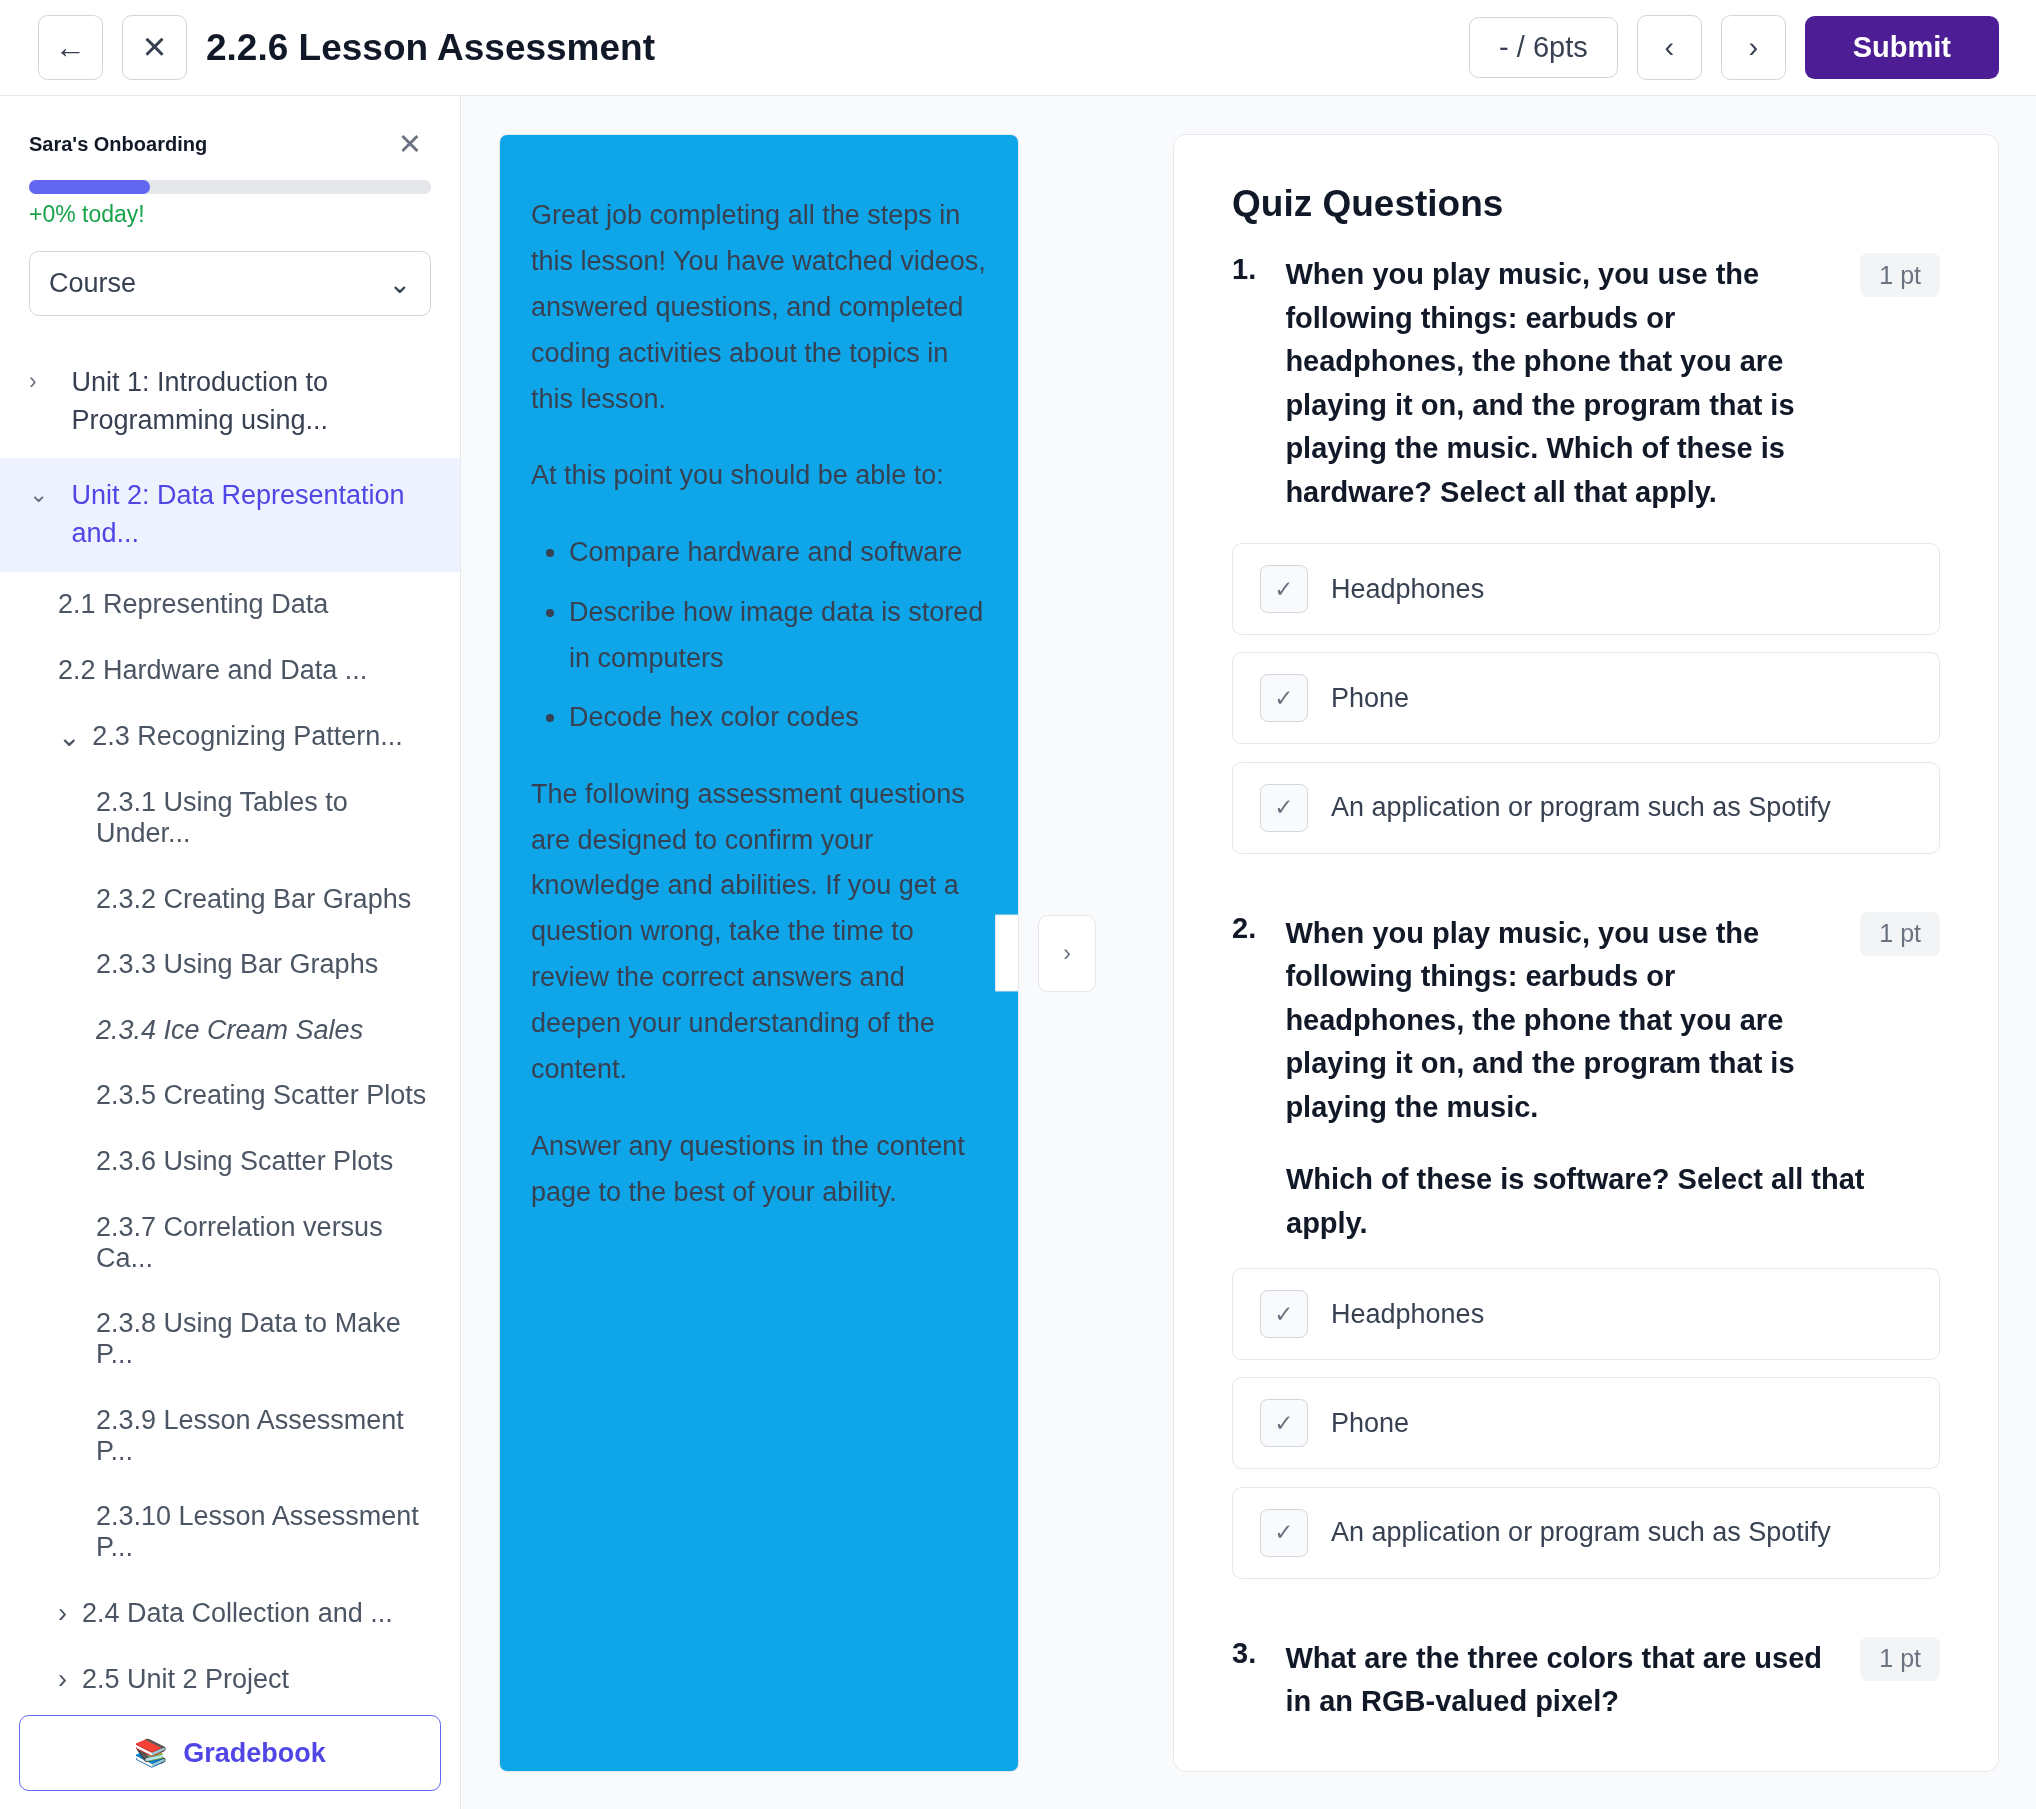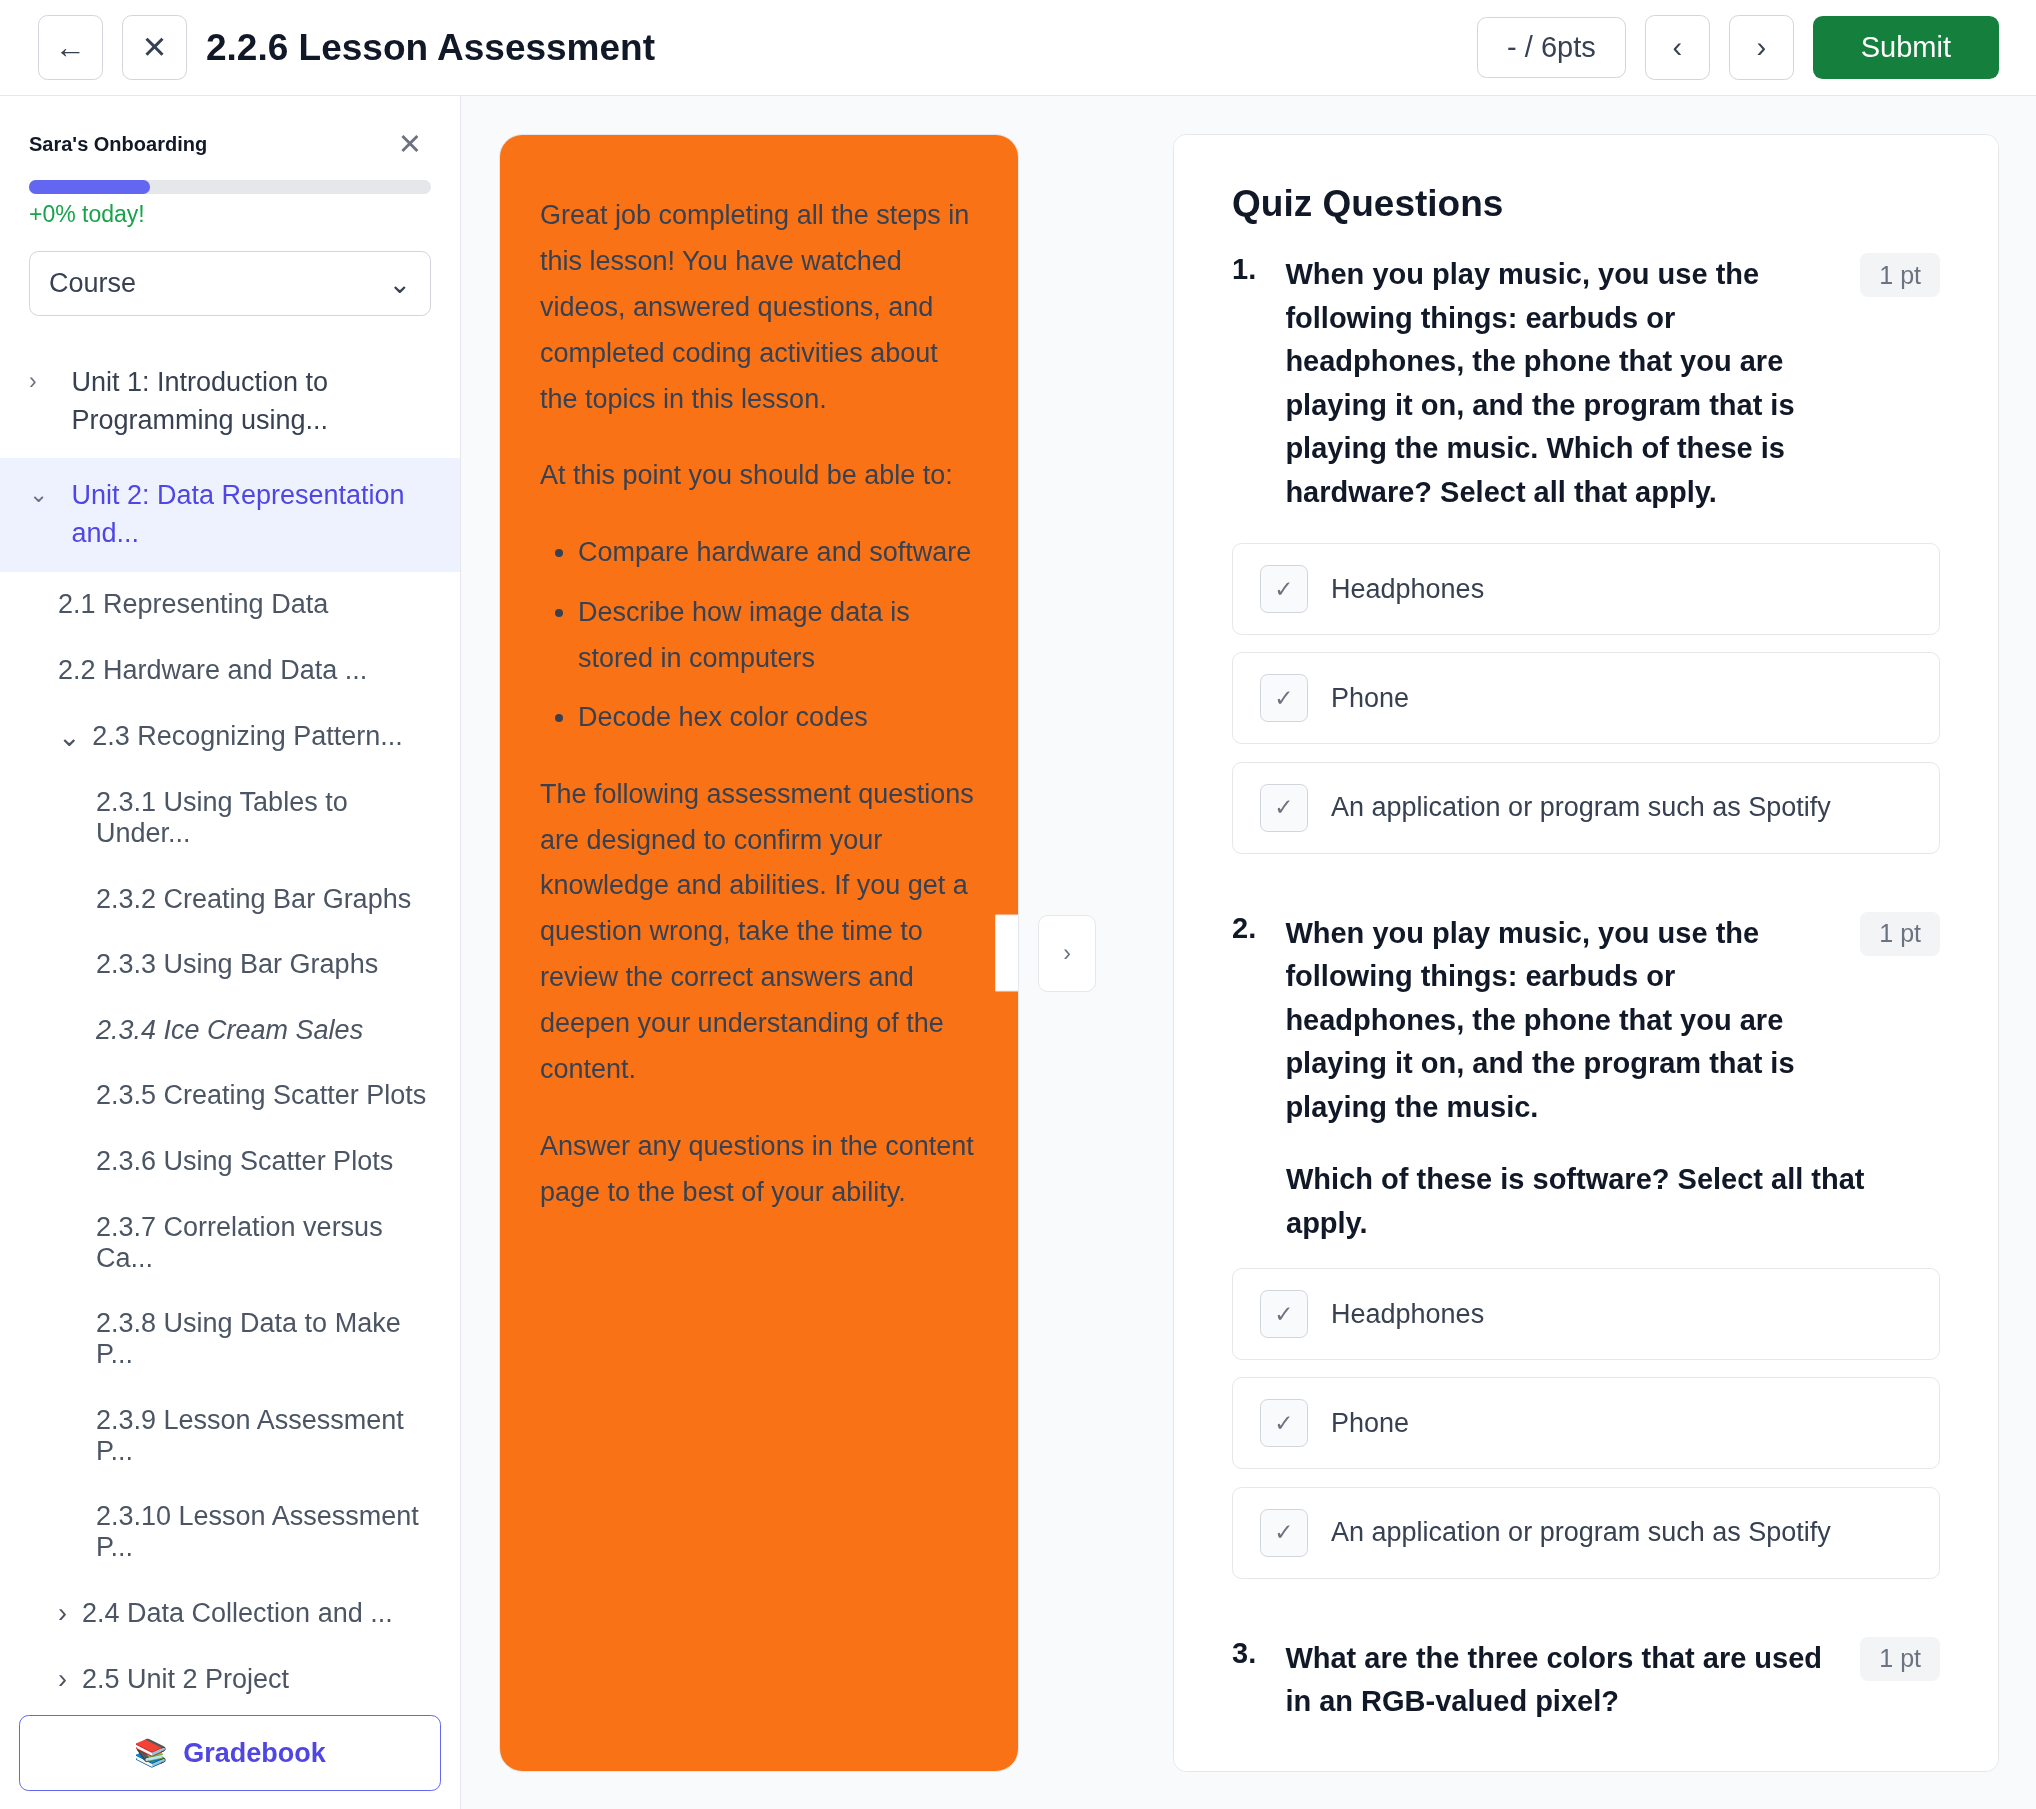--- a/index.html
+++ b/index.html
@@ -21,22 +21,22 @@
     .pts-badge {
       background: white; border: 1.9px solid #d1d5db; border-radius: 9.6px;
       padding: 13.4px 29px; font-size: 29px; color: #374151;
     }
     .nav-btn {
       width: 65px; height: 65px; border: 1.9px solid #d1d5db; border-radius: 9.6px;
       background: white; cursor: pointer; display: flex; align-items: center; justify-content: center;
       font-size: 29px; color: #374151;
     }
     .submit-btn {
-      background: #15803d; color: white; border: none; border-radius: 9.6px;
-      padding: 15.4px 48px; font-size: 29px; font-weight: 400; cursor: pointer;
+      background: #4c1d95; color: white; border: none; border-radius: 9.6px;
+      padding: 15.4px 48px; font-size: 29px; font-weight: 700; cursor: pointer;
     }
 
     
     .main { display: flex; height: calc(1810px - 96px); }
 
     
     .sidebar { width: 461px; background: white; border-right: 1.9px solid #e5e7eb; display: flex; flex-direction: column; overflow: hidden; }
     .sidebar-header { padding: 27px 29px 0; }
     .sidebar-title-row { display: flex; align-items: center; justify-content: space-between; margin-bottom: 15.4px; }
     .sidebar-title { font-size: 20px; font-weight: 600; color: #111827; }
@@ -61,22 +61,22 @@
       margin: 19px; border: 1.9px solid #6366f1; border-radius: 9.6px;
       padding: 21px 29px; font-size: 27px; font-weight: 600; color: #4f46e5;
       background: white; cursor: pointer; display: flex; align-items: center; justify-content: center; gap: 15.4px;
     }
 
     
     .content-area { flex: 1; background: #f9fafb; overflow-y: auto; display: flex; }
 
     
     .lesson-panel {
-      flex: 1; background: #f97316; margin: 38px 0 38px 38px;
-      border-radius: 23px; border: 1px solid #e5e7eb; padding: 58px 40px;
+      flex: 1; background: #0ea5e9; margin: 38px 0 38px 38px;
+      border-radius: 8px; border: 1px solid #e5e7eb; padding: 58px 31px;
       overflow-y: auto; max-width: 884px; position: relative;
     }
     .lesson-text { font-size: 27px; color: #374151; line-height: 1.7; }
     .lesson-text p { margin-bottom: 31px; }
     .lesson-text ul { margin: 0 0 31px 38px; }
     .lesson-text li { margin-bottom: 13.4px; }
 
     
     .panel-toggle {
       position: absolute; right: -35px; top: 50%; transform: translateY(-50%);

